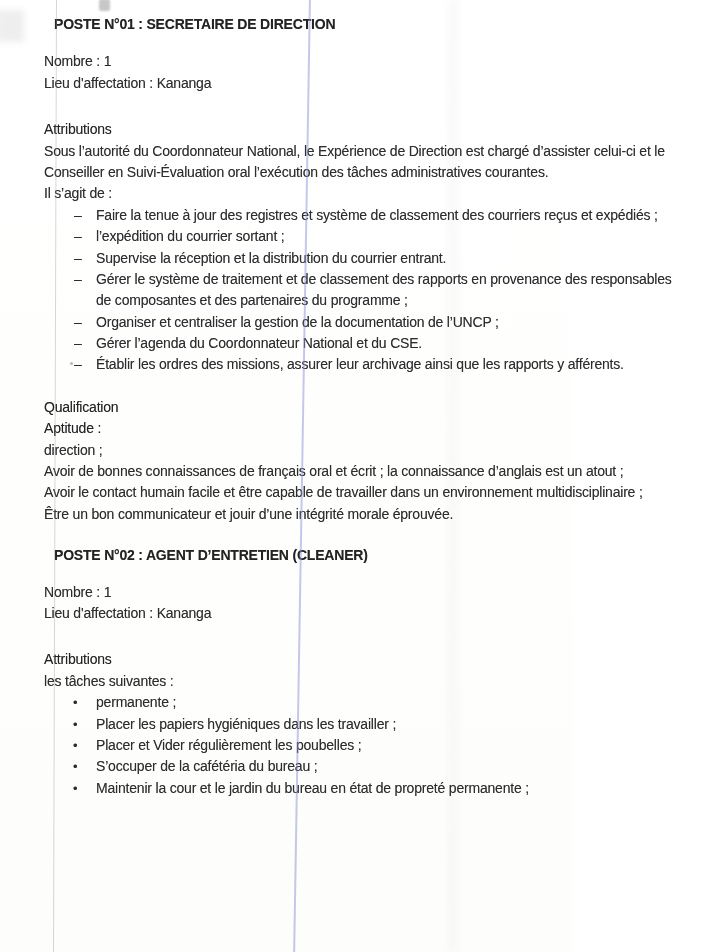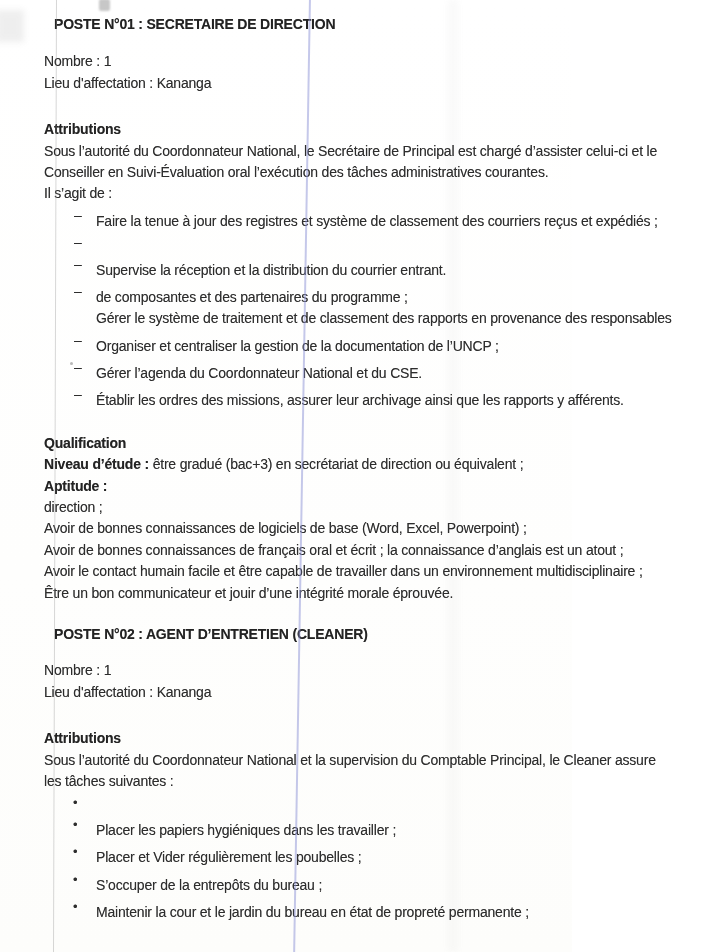--- a/index.html
+++ b/index.html
@@ -18,24 +18,24 @@
     z-index:2;
   }
   .line{
     height:21.4px;line-height:21.4px;
     font-size:14px;letter-spacing:-0.2px;
     color:#2d2d2d;
     white-space:nowrap;
     text-shadow:0 0 0.5px rgba(45,45,45,0.42);
   }
   .justify{text-align:justify;text-align-last:justify;}
-  .bold{font-weight:bold;color:#232323;}
+  .bold{font-weight:normal;color:#232323;}
   .heading{font-weight:bold;color:#232323;padding-left:10px;}
   .item{display:flex;}
-  .itembody{flex:1;min-width:0;margin-top:6px;}
+  .itembody{flex:1;min-width:0;}
   .marker{
     flex:0 0 52px;box-sizing:border-box;
     height:21.4px;line-height:21.4px;font-size:14px;color:#2d2d2d;
     text-shadow:0 0 0.5px rgba(45,45,45,0.42);
   }
   .marker.dash{padding-left:30px;}
   .marker.bullet{padding-left:29px;font-size:13px;}
   .gap{width:100%;}
 
   
@@ -79,45 +79,46 @@
   <div class="smudge-left"></div>
   <div class="band"></div>
   <div class="speck"></div>
   <div class="content">
       <div class="line heading">POSTE N°01 : SECRETAIRE DE DIRECTION</div>
       <div class="gap" style="height: 16px;"></div>
       <div class="line">Nombre : 1</div>
       <div class="line">Lieu d'affectation : Kananga</div>
       <div class="gap" style="height: 25px;"></div>
       <div class="line bold">Attributions</div>
-      <div class="line justify">Sous l’autorité du Coordonnateur National, le Secrétaire de Principal est chargé d’assister celui-ci et le</div>
+      <div class="line justify">Sous l’autorité du Coordonnateur National, le Expérience de Direction est chargé d’assister celui-ci et le</div>
       <div class="line">Conseiller en Suivi-Évaluation oral l’exécution des tâches administratives courantes.</div>
       <div class="line">Il s’agit de :</div>
       <div class="item">
         <div class="marker dash">–</div>
         <div class="itembody">
           <div class="line">Faire la tenue à jour des registres et système de classement des courriers reçus et expédiés ;</div>
         </div>
       </div>
       <div class="item">
         <div class="marker dash">–</div>
         <div class="itembody">
+          <div class="line">l’expédition du courrier sortant ;</div>
         </div>
       </div>
       <div class="item">
         <div class="marker dash">–</div>
         <div class="itembody">
           <div class="line">Supervise la réception et la distribution du courrier entrant.</div>
         </div>
       </div>
       <div class="item">
         <div class="marker dash">–</div>
         <div class="itembody">
+          <div class="line justify">Gérer le système de traitement et de classement des rapports en provenance des responsables</div>
           <div class="line">de composantes et des partenaires du programme ;</div>
-          <div class="line justify">Gérer le système de traitement et de classement des rapports en provenance des responsables</div>
         </div>
       </div>
       <div class="item">
         <div class="marker dash">–</div>
         <div class="itembody">
           <div class="line">Organiser et centraliser la gestion de la documentation de l’UNCP ;</div>
         </div>
       </div>
       <div class="item">
         <div class="marker dash">–</div>
@@ -126,57 +127,55 @@
         </div>
       </div>
       <div class="item">
         <div class="marker dash">–</div>
         <div class="itembody">
           <div class="line">Établir les ordres des missions, assurer leur archivage ainsi que les rapports y afférents.</div>
         </div>
       </div>
       <div class="gap" style="height: 21px;"></div>
       <div class="line bold">Qualification</div>
-      <div class="line"><span class="bold">Niveau d’étude :</span><span> être gradué (bac+3) en secrétariat de direction ou équivalent ;</span></div>
       <div class="line bold">Aptitude :</div>
       <div class="line">direction ;</div>
-      <div class="line">Avoir de bonnes connaissances de logiciels de base (Word, Excel, Powerpoint) ;</div>
       <div class="line">Avoir de bonnes connaissances de français oral et écrit ; la connaissance d’anglais est un atout ;</div>
       <div class="line">Avoir le contact humain facile et être capable de travailler dans un environnement multidisciplinaire ;</div>
       <div class="line">Être un bon communicateur et jouir d’une intégrité morale éprouvée.</div>
       <div class="gap" style="height: 20px;"></div>
       <div class="line heading">POSTE N°02 : AGENT D’ENTRETIEN (CLEANER)</div>
       <div class="gap" style="height: 15px;"></div>
       <div class="line">Nombre : 1</div>
       <div class="line">Lieu d'affectation : Kananga</div>
       <div class="gap" style="height: 25px;"></div>
       <div class="line bold">Attributions</div>
-      <div class="line justify">Sous l’autorité du Coordonnateur National et la supervision du Comptable Principal, le Cleaner assure</div>
       <div class="line">les tâches suivantes :</div>
       <div class="item">
         <div class="marker bullet">•</div>
         <div class="itembody">
+          <div class="line">permanente ;</div>
         </div>
       </div>
       <div class="item">
         <div class="marker bullet">•</div>
         <div class="itembody">
           <div class="line">Placer les papiers hygiéniques dans les travailler ;</div>
         </div>
       </div>
       <div class="item">
         <div class="marker bullet">•</div>
         <div class="itembody">
           <div class="line">Placer et Vider régulièrement les poubelles ;</div>
         </div>
       </div>
       <div class="item">
         <div class="marker bullet">•</div>
         <div class="itembody">
-          <div class="line">S’occuper de la entrepôts du bureau ;</div>
+          <div class="line">S’occuper de la cafétéria du bureau ;</div>
         </div>
       </div>
       <div class="item">
         <div class="marker bullet">•</div>
         <div class="itembody">
           <div class="line">Maintenir la cour et le jardin du bureau en état de propreté permanente ;</div>
         </div>
       </div>
     </div>
   <div class="fold-line"></div>

